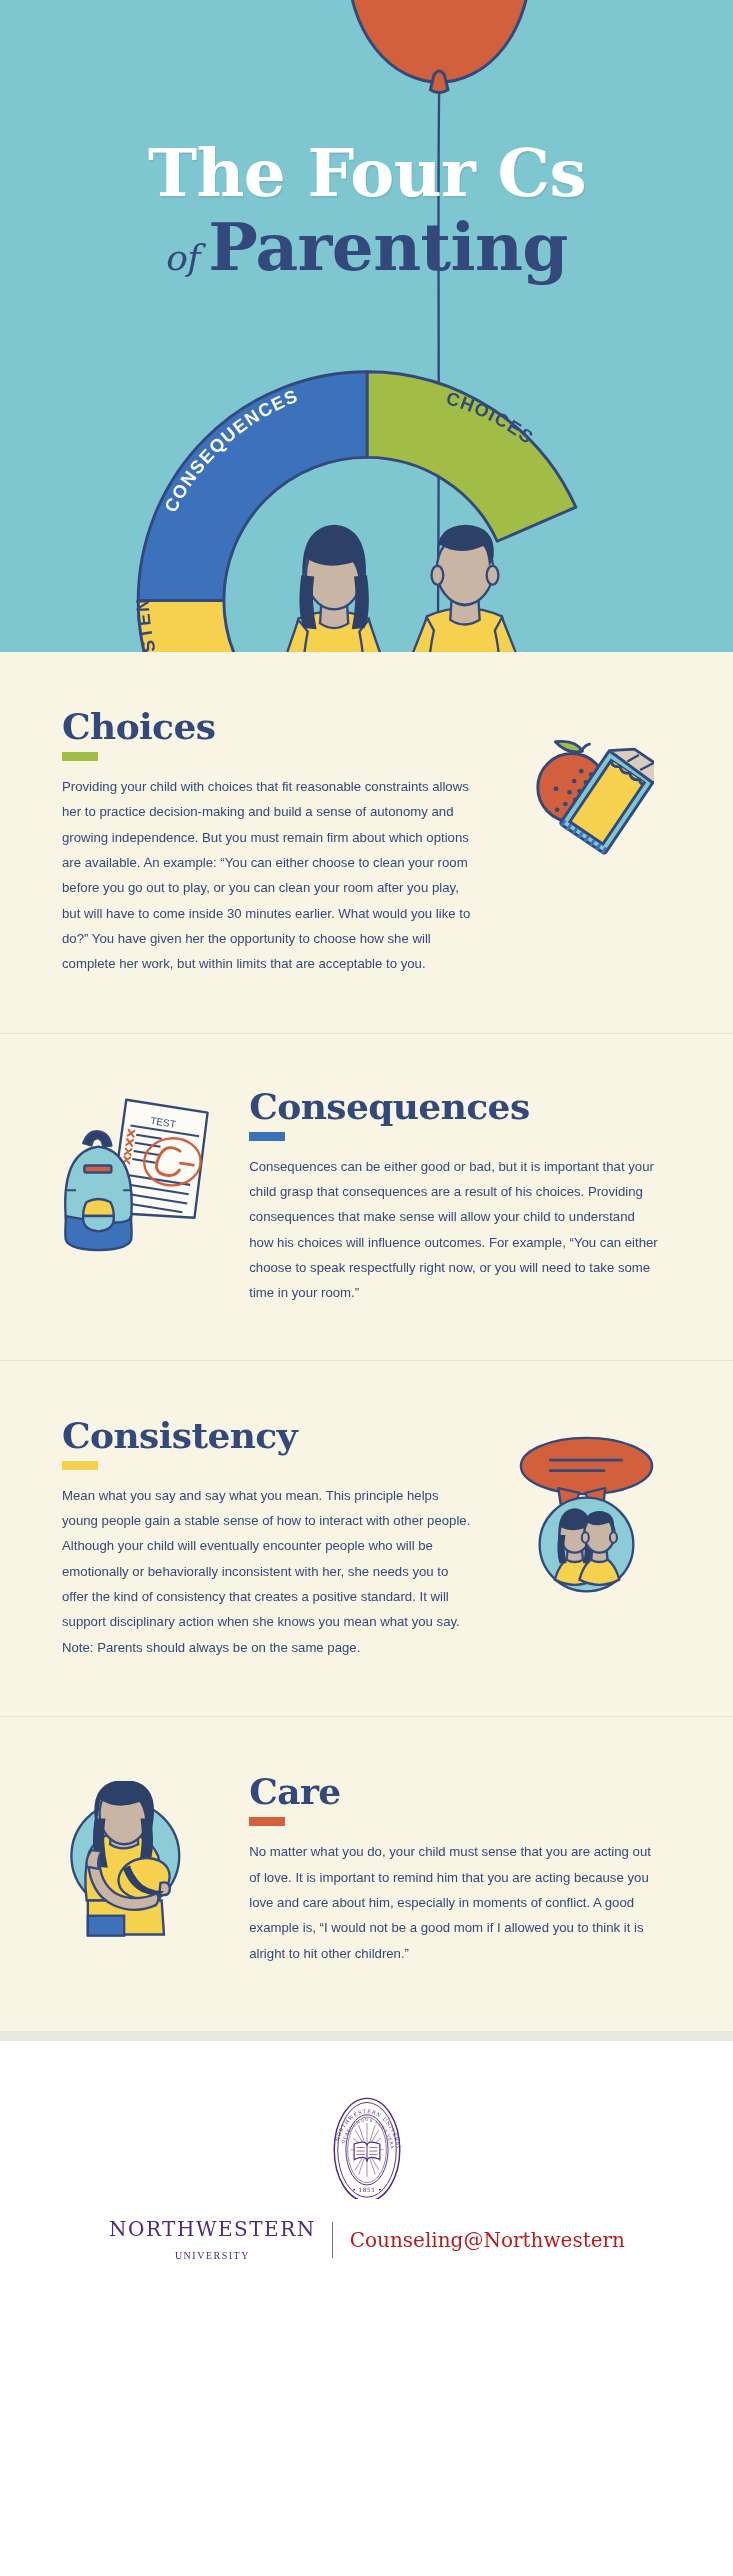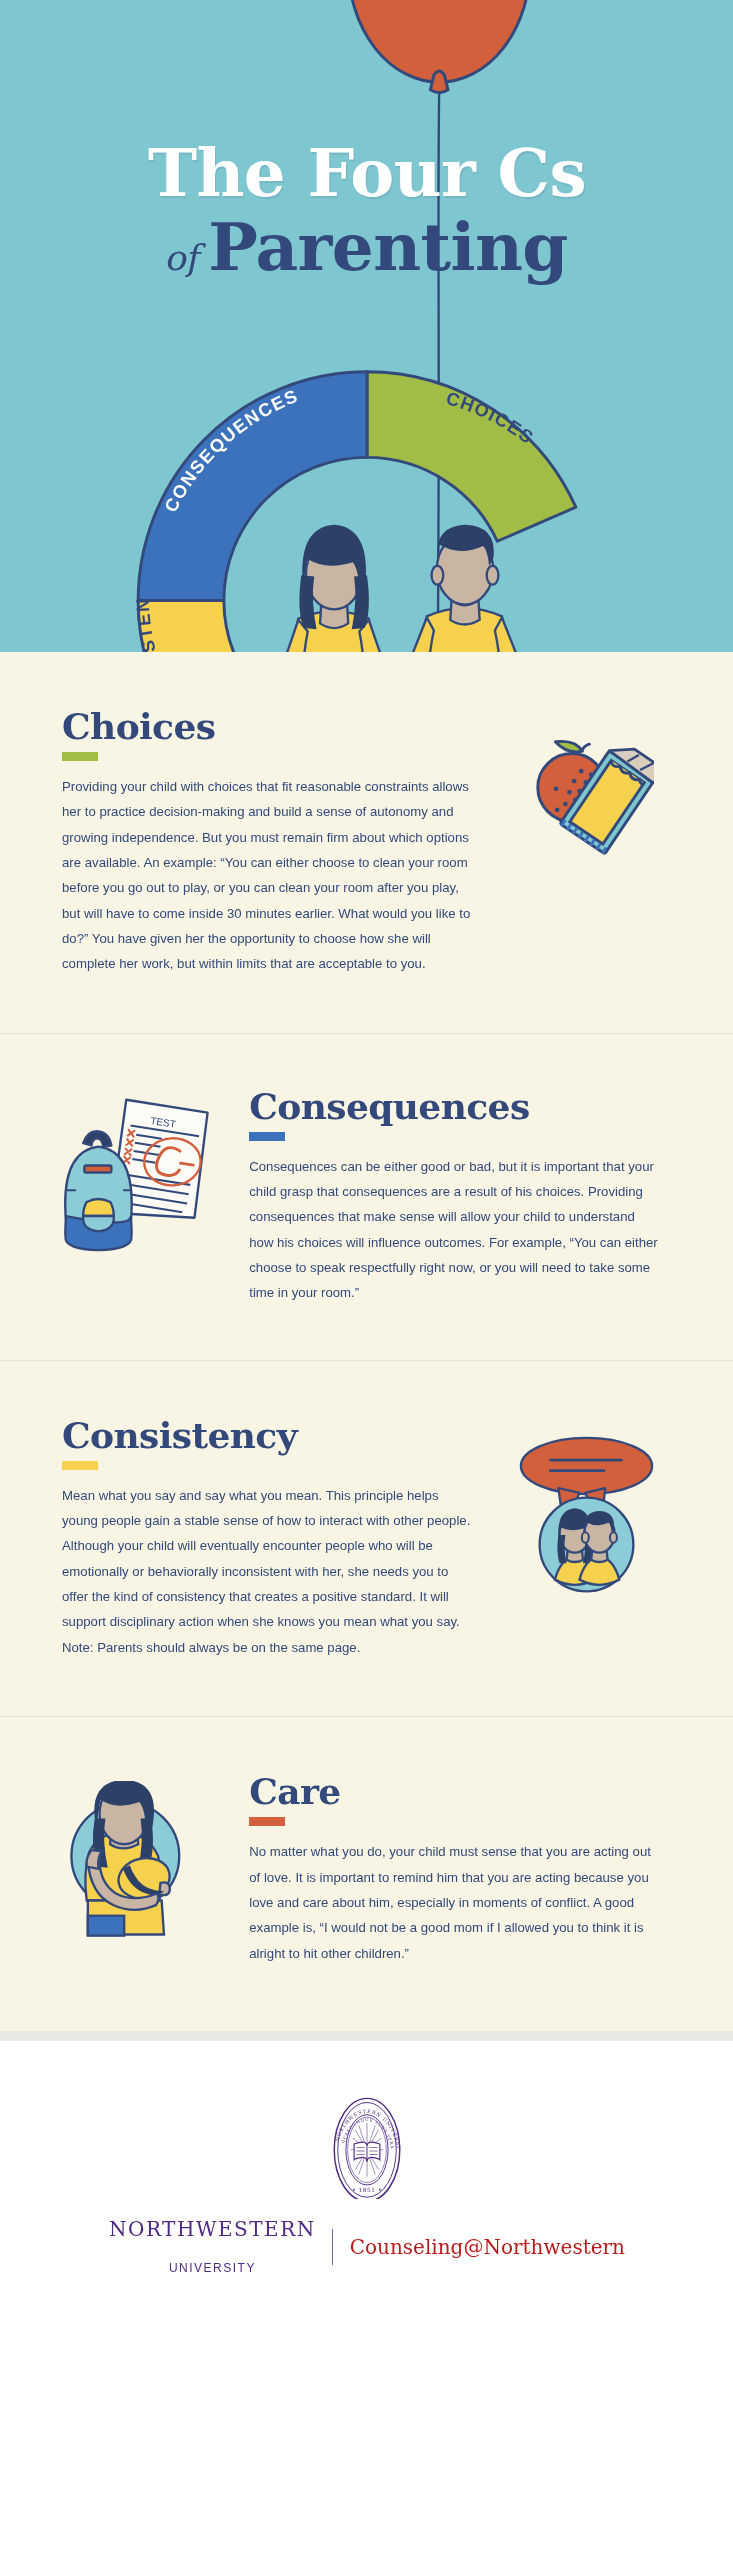--- a/index.html
+++ b/index.html
@@ -116,25 +116,25 @@
   .nw-row { display:flex; align-items:center; justify-content:center; }
   .nw-left { text-align:center; padding-right:16.4px; }
   .nw-name {
     font-family:"DejaVu Serif", serif;
     font-size:20px;
     letter-spacing:1.5px;
     color:#4E2A84;
     line-height:1.05;
   }
   .nw-sub {
-    font-family:Liberation Sans, sans-serif;
-    font-size:12px;
+    font-family:Liberation Serif, serif;
+    font-size:10px;
     letter-spacing:1.5px;
     color:#4E2A84;
-    margin-top:21px;
+    margin-top:10px;
   }
   .nw-div { width:1.2px; height:36px; background:#7B61A5; }
   .nw-right {
     font-family:"DejaVu Serif", serif;
     font-size:20px;
     color:#b91c1c;
     padding-left:16.4px;
     white-space:nowrap;
   }
 </style>

